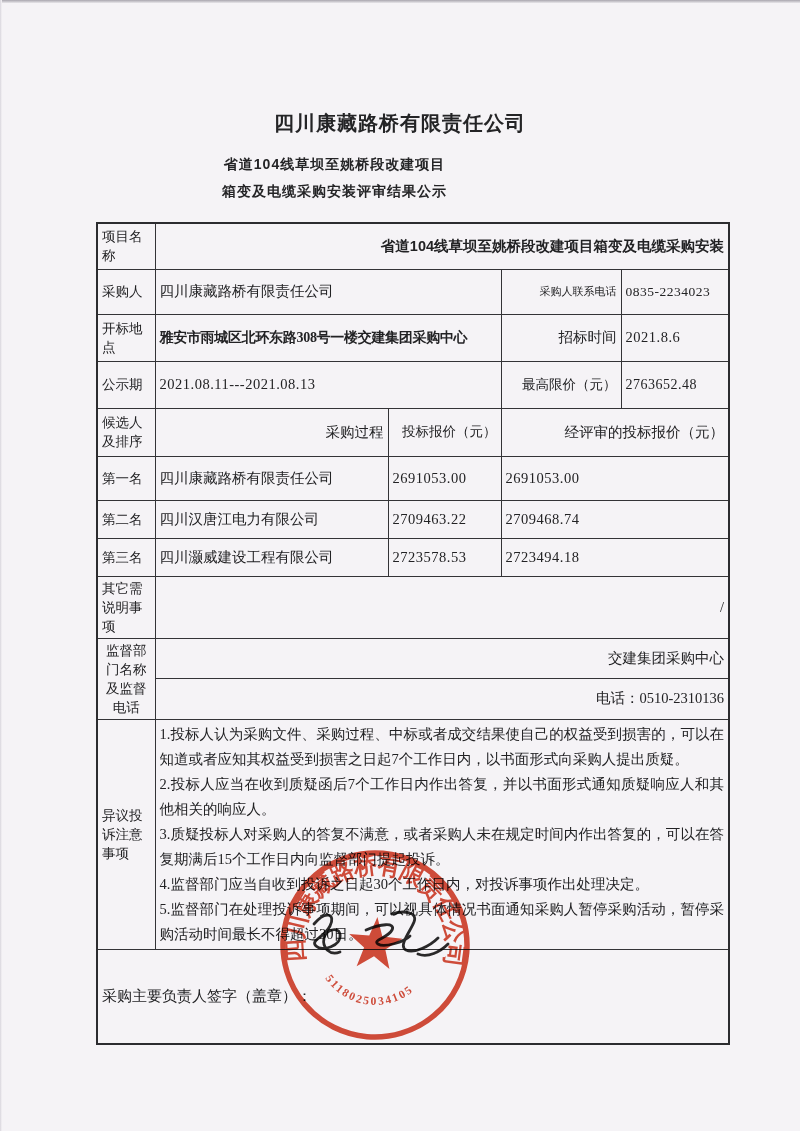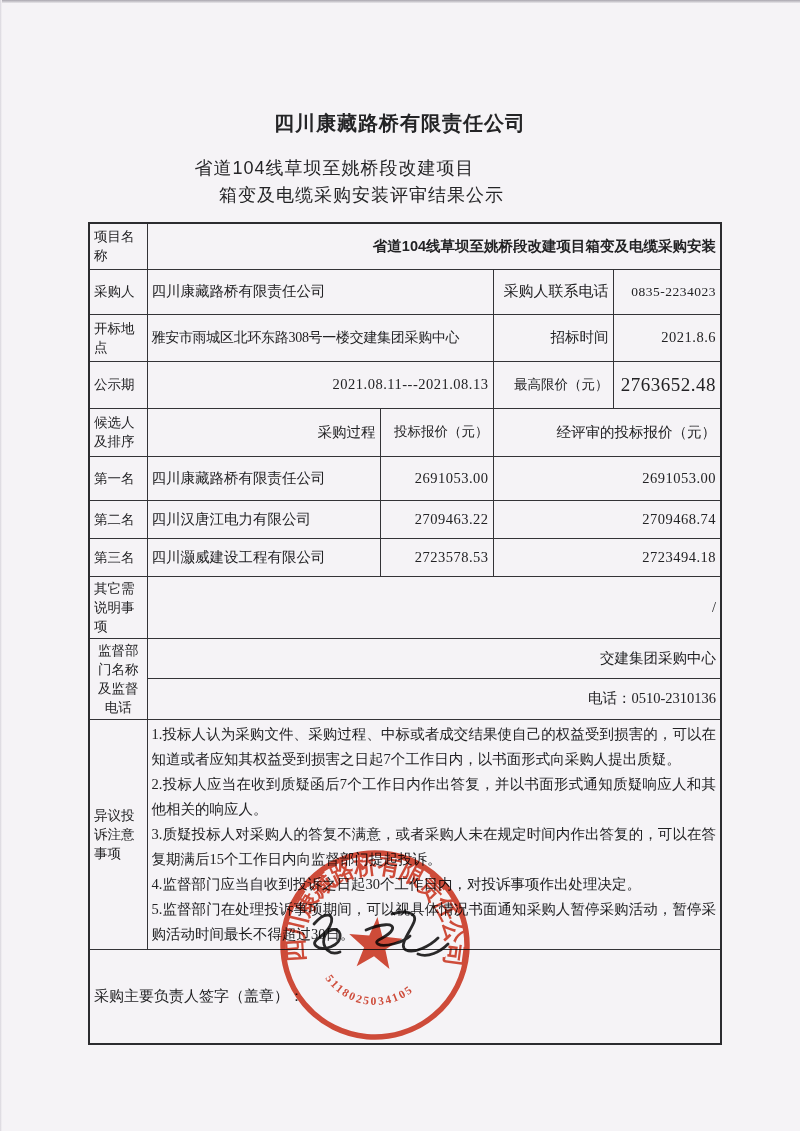--- a/index.html
+++ b/index.html
@@ -22,49 +22,49 @@
   .company-title{
     position:absolute;left:0;top:110px;width:800px;
     text-align:center;
     font-family:"Liberation Sans", sans-serif;
     font-weight:bold;font-size:20px;letter-spacing:1px;
     color:#242426;
   }
   .subtitle{
     position:absolute;left:0;width:669px;text-align:center;
     font-family:"Liberation Sans", sans-serif;
-    font-weight:normal;font-size:18px;letter-spacing:1px;
+    font-weight:bold;font-size:14px;letter-spacing:1px;
     color:#242426;
   }
   .subtitle.line1{top:156px;}
-  .subtitle.line2{top:183px;padding-left:27px;}
+  .subtitle.line2{top:183px;}
 
   table.doc{
-    position:absolute;left:88px;top:222px;width:632px;
+    position:absolute;left:96px;top:222px;width:632px;
     border-collapse:collapse;table-layout:fixed;
     font-size:14.5px;color:#222224;
   }
   table.doc td{
     border:1.6px solid #333336;
     padding:2px 4px;
     vertical-align:middle;
     overflow:hidden;
   }
   table.doc{border:2.2px solid #2c2c2f;}
   td.lbl{
     font-size:13.5px;text-align:left;
     word-break:break-all;line-height:19px;
     padding:2px 1px 2px 2px;
   }
   td.lbl.ctr{text-align:center;}
   td.val-left{text-align:left;padding-left:7px;}
   td.val-center{text-align:right;}
   td.bold{font-weight:bold;font-family:"Liberation Sans", sans-serif;font-size:14.5px;}
-  td.tight{font-size:14px;letter-spacing:-0.3px;padding-left:5px;}
-  td.num{text-align:right;font-size:14.5px;letter-spacing:0.5px;}
+  td.tight{font-size:14px;letter-spacing:-0.3px;padding-left:5px;font-weight:bold;}
+  td.num{text-align:left;font-size:14.5px;letter-spacing:0.5px;}
   td.objection-cell{
     text-align:justify;line-height:25px;font-size:14.5px;
     padding:6px 10px 6px 11px;vertical-align:top;margin-left:40px;
   }
   td.signature-cell{
     text-align:left;padding-left:7px;font-size:15px;
   }
   .seal-wrap{
     position:absolute;left:275px;top:845px;width:200px;height:200px;
     mix-blend-mode:multiply;opacity:0.93;
@@ -96,34 +96,34 @@
       <col style="width:108px">
   </colgroup>
   <tbody>
     <tr style="height:46px">
       <td class="lbl">项目名称</td>
       <td class="val-center bold" colspan="4">省道104线草坝至姚桥段改建项目箱变及电缆采购安装</td>
     </tr>
     <tr style="height:45px">
       <td class="lbl">采购人</td>
       <td class="val-left" colspan="2">四川康藏路桥有限责任公司</td>
-      <td class="val-center" style="font-size:15px">采购人联系电话</td>
+      <td class="val-center" style="font-size:11px">采购人联系电话</td>
       <td class="num" style="font-size:13.5px">0835-2234023</td>
     </tr>
     <tr style="height:47px">
       <td class="lbl">开标地点</td>
       <td class="val-left tight" colspan="2">雅安市雨城区北环东路308号一楼交建集团采购中心</td>
       <td class="val-center">招标时间</td>
       <td class="num">2021.8.6</td>
     </tr>
     <tr style="height:47px">
       <td class="lbl">公示期</td>
       <td class="num" colspan="2">2021.08.11---2021.08.13</td>
       <td class="val-center" style="font-size:13.5px">最高限价（元）</td>
-      <td class="num" style="font-size:19px">2763652.48</td>
+      <td class="num" style="font-size:14px">2763652.48</td>
     </tr>
     <tr style="height:48px">
       <td class="lbl">候选人及排序</td>
       <td class="val-center">采购过程</td>
       <td class="val-center" style="font-size:13.5px">投标报价（元）</td>
       <td class="val-center" colspan="2">经评审的投标报价（元）</td>
     </tr>
     <tr style="height:44px">
       <td class="lbl">第一名</td>
       <td class="val-left">四川康藏路桥有限责任公司</td>

